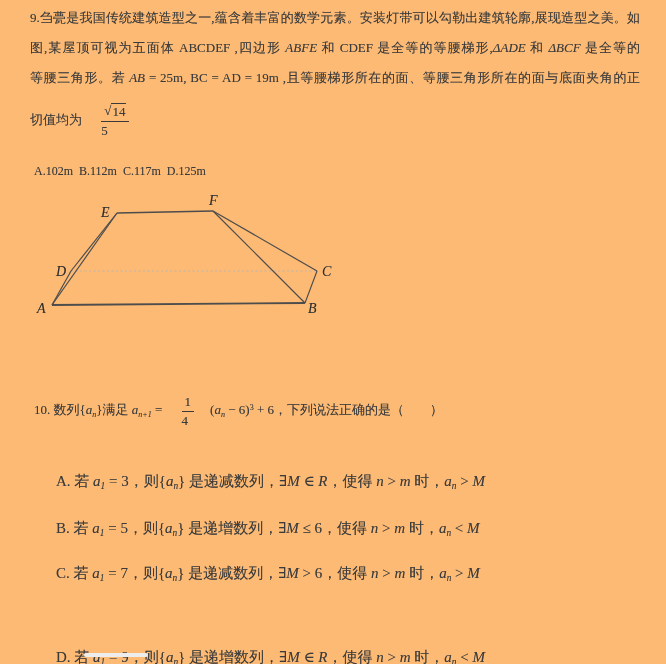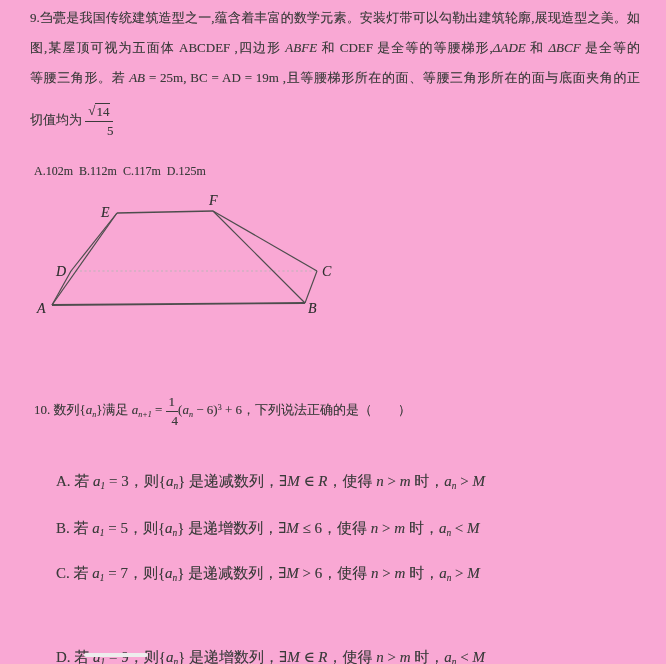--- a/index.html
+++ b/index.html
@@ -1,35 +1,35 @@
 <!DOCTYPE html>
 <html><head>
 <meta charset="utf-8">
 <style>
   html,body{margin:0;padding:0;background:#fff;}
   .page{
-    position:relative; width:666px; height:664px; background:#f9a8d4; overflow:hidden;
+    position:relative; width:666px; height:664px; background:#fdba74; overflow:hidden;
     font-family:"Liberation Serif","DejaVu Serif",serif; color:#3b3b3b;
     text-shadow:0 0 .5px rgba(70,70,70,.45);
   }
   
   .q9-line{position:absolute; left:30px; width:610px; font-size:13px; line-height:30px;}
   .jline{text-align:justify; text-align-last:justify;}
   #q9l1{top:3px;}
   #q9l2{top:33px;}
   #q9l3{top:63px;}
   #q9l4{top:104px; width:620px; text-align:left;}
   #q9opts{position:absolute; left:34px; top:161px; font-size:12px; line-height:20px; white-space:pre;}
   
   .run{white-space:pre-wrap;}
   .rt{white-space:inherit;}
   .it{font-style:italic;margin-top:32px;}
   .sb{font-size:0.62em; font-style:italic; position:relative; top:0.33em; letter-spacing:0;}
   .sp{font-size:0.62em; position:relative; top:-0.45em;}
-  .frac{display:inline-block; vertical-align:middle; text-align:right; margin:0 0; line-height:1.2;}
+  .frac{display:inline-block; vertical-align:middle; text-align:left; margin:0 16px; line-height:1.2;}
   .fn{display:block; border-bottom:1px solid #3b3b3b; padding:0 3px 1px;}
   .fd{display:block; padding-top:1px;}
   .rad{display:inline-block; transform:translateY(-1px);}
   .radv{border-top:1px solid #3b3b3b; padding:0 1px; font-style:normal;}
   
   #figure{position:absolute; left:30px; top:192px;}
   #figure text{font-family:"Liberation Serif","DejaVu Serif",serif; font-style:italic; font-size:14px; fill:#2f2f2f;}
   
   #q10title{position:absolute; left:34px; top:394px; width:620px; font-size:13px;}
   .q10-opt{position:absolute; left:56px; width:600px; font-size:15px; line-height:34px; white-space:pre;}

